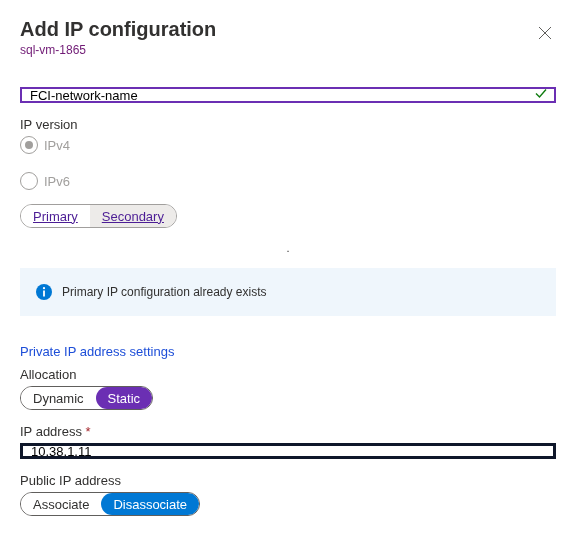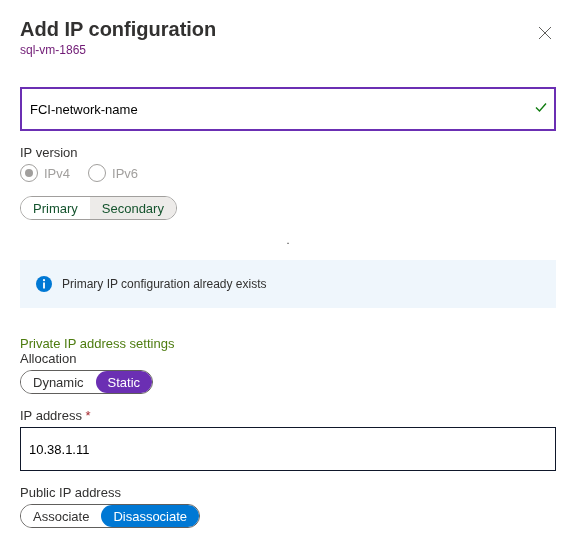--- a/index.html
+++ b/index.html
@@ -18,33 +18,33 @@
   .close {
     position: absolute; right: 0; top: 2px;
     font-size: 18px; cursor: pointer; color: #605e5c;
     background: none; border: none; padding: 4px;
   }
   .field { margin-bottom: 14px; }
   .label { font-size: 13px; color: #323130; margin-bottom: 4px; display: block; }
   .req { color: #a4262c; }
   .input-wrap { position: relative; }
   .text-input {
-    width: 100%; height: 44px;
+    width: 100%; height: 16px;
     padding: 3px 28px 3px 8px;
     border: 1px solid #605e5c;
     font-size: 13px;
     font-family: inherit;
   }
   .text-input.purple { border: 2px solid #6b2fb3; }
-  .text-input.red { border: 1px solid #0f172a; }
+  .text-input.red { border: 3px solid #0f172a; }
   .check {
     position: absolute; right: 8px; top: 50%; transform: translateY(-50%);
     color: #107c10; font-size: 14px;
   }
-  .radio-row { display: flex; gap: 18px; margin-top: 4px; }
+  .radio-row { display: flex; gap: 18px; margin-top: 4px; flex-direction: column; }
   .radio-item { display: flex; align-items: center; gap: 6px; color: #a19f9d; }
   .radio-outer {
     width: 18px; height: 18px; border-radius: 50%;
     border: 1px solid #a19f9d; display: inline-flex;
     align-items: center; justify-content: center;
   }
   .radio-outer.checked::after {
     content: ""; width: 8px; height: 8px; border-radius: 50%;
     background: #a19f9d;
   }
@@ -56,40 +56,40 @@
     height: 24px;
   }
   .pill {
     padding: 3px 12px;
     font-size: 13px;
     background: #fff;
     color: #a19f9d;
     display: flex; align-items: center;
     cursor: pointer;
   }
-  .pill.disabled { color: #14532d; background: #fff; }
+  .pill.disabled { color: #4c1d95; background: #fff; text-decoration: underline; }
   .pill.disabled.shade { background: #edebe9; }
   .pill.active-purple { background: #6b2fb3; color: #fff; border-radius: 12px; }
   .pill.active-blue { background: #0078d4; color: #fff; border-radius: 12px; }
   .pill-group.enabled { border-color: #605e5c; }
   .pill-group.enabled .pill { color: #323130; }
   .pill-group.enabled .pill.active-purple,
   .pill-group.enabled .pill.active-blue { color: #fff; }
   .dot-sep { text-align: center; font-size: 11px; color: #323130; margin: 4px 0 14px; }
   .info-banner {
     background: #eff6fc;
     padding: 16px 16px;
     display: flex; align-items: center; gap: 10px;
     font-size: 12px;
     margin-bottom: 28px;
   }
   .info-icon {
     width: 16px; height: 16px; flex-shrink: 0;
   }
-  .section-title { font-size: 13px; color: #4d7c0f; margin-bottom: 0; }
+  .section-title { font-size: 13px; color: #1d4ed8; margin-bottom: 8px; }
 </style>
 </head>
 <body>
 
 <div class="header">
   <h1 class="title">Add IP configuration</h1>
   <div class="subtitle">sql-vm-1865</div>
   <button class="close">
     <span>
       <svg width="14" height="14" viewBox="0 0 14 14">

